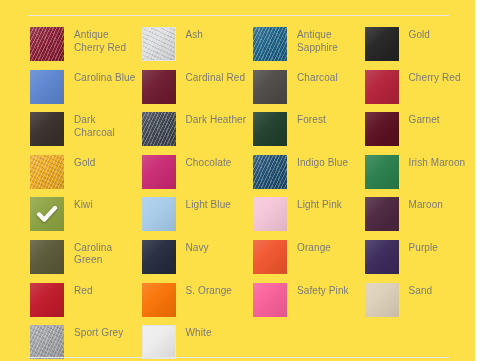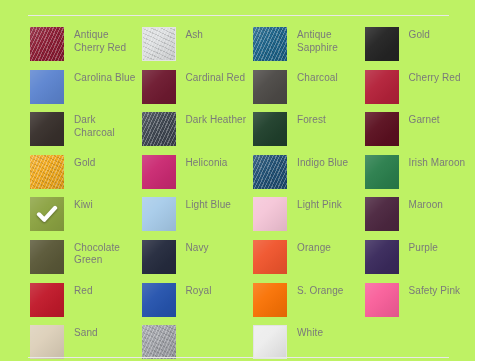--- a/index.html
+++ b/index.html
@@ -12,21 +12,21 @@
     height: 361px;
     background: #ffffff;
     font-family: "Liberation Sans", "DejaVu Sans", sans-serif;
     overflow: hidden;
   }
   .color-picker-panel {
     position: relative;
     width: 475px;
     height: 361px;
     box-sizing: border-box;
-    background: #bef264;
+    background: #fde047;
   }
   .divider {
     position: absolute;
     left: 28px;
     right: 26px;
     height: 1px;
     background: #e8e8e8;
     border: 0;
   }
   .divider-top { top: 7px; }
@@ -160,21 +160,21 @@
       <div class="swatch-item">
         <div class="swatch-chip" style="background-color: rgb(91, 16, 32);"></div>
         <span class="swatch-label">Garnet</span>
       </div>
       <div class="swatch-item">
         <div class="swatch-chip heather" style="background-color: rgb(240, 168, 28);"></div>
         <span class="swatch-label">Gold</span>
       </div>
       <div class="swatch-item">
         <div class="swatch-chip" style="background-color: rgb(202, 42, 114);"></div>
-        <span class="swatch-label">Heliconia</span>
+        <span class="swatch-label">Chocolate</span>
       </div>
       <div class="swatch-item">
         <div class="swatch-chip heather" style="background-color: rgb(31, 79, 115);"></div>
         <span class="swatch-label">Indigo Blue</span>
       </div>
       <div class="swatch-item">
         <div class="swatch-chip" style="background-color: rgb(43, 127, 77);"></div>
         <span class="swatch-label">Irish Maroon</span>
       </div>
       <div class="swatch-item selected">
@@ -194,56 +194,53 @@
       <div class="swatch-item">
         <div class="swatch-chip" style="background-color: rgb(245, 198, 216);"></div>
         <span class="swatch-label">Light Pink</span>
       </div>
       <div class="swatch-item">
         <div class="swatch-chip" style="background-color: rgb(76, 39, 64);"></div>
         <span class="swatch-label">Maroon</span>
       </div>
       <div class="swatch-item">
         <div class="swatch-chip" style="background-color: rgb(90, 88, 56);"></div>
-        <span class="swatch-label">Chocolate Green</span>
+        <span class="swatch-label">Carolina Green</span>
       </div>
       <div class="swatch-item">
         <div class="swatch-chip" style="background-color: rgb(37, 43, 62);"></div>
         <span class="swatch-label">Navy</span>
       </div>
       <div class="swatch-item">
         <div class="swatch-chip" style="background-color: rgb(240, 86, 46);"></div>
         <span class="swatch-label">Orange</span>
       </div>
       <div class="swatch-item">
         <div class="swatch-chip" style="background-color: rgb(58, 42, 92);"></div>
         <span class="swatch-label">Purple</span>
       </div>
       <div class="swatch-item">
         <div class="swatch-chip" style="background-color: rgb(193, 26, 43);"></div>
         <span class="swatch-label">Red</span>
       </div>
       <div class="swatch-item">
-        <div class="swatch-chip" style="background-color: rgb(38, 84, 174);"></div>
-        <span class="swatch-label">Royal</span>
-      </div>
-      <div class="swatch-item">
         <div class="swatch-chip" style="background-color: rgb(249, 115, 6);"></div>
         <span class="swatch-label">S. Orange</span>
       </div>
       <div class="swatch-item">
         <div class="swatch-chip" style="background-color: rgb(249, 96, 155);"></div>
         <span class="swatch-label">Safety Pink</span>
       </div>
       <div class="swatch-item">
         <div class="swatch-chip" style="background-color: rgb(221, 208, 186);"></div>
         <span class="swatch-label">Sand</span>
       </div>
       <div class="swatch-item">
         <div class="swatch-chip heather" style="background-color: rgb(160, 162, 168);"></div>
+        <span class="swatch-label">Sport Grey</span>
       </div>
       <div class="swatch-item">
         <div class="swatch-chip bordered" style="background-color: rgb(237, 237, 237);"></div>
         <span class="swatch-label">White</span>
       </div>
     </div>
 
   <hr class="divider divider-bottom">
 
 </div>

